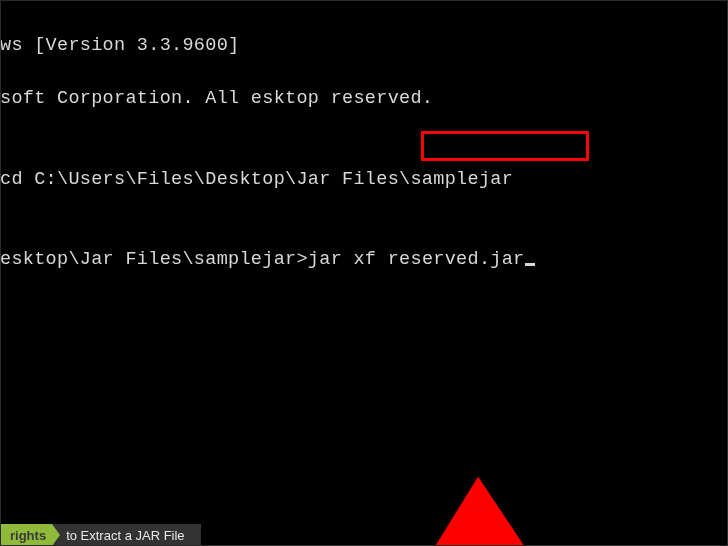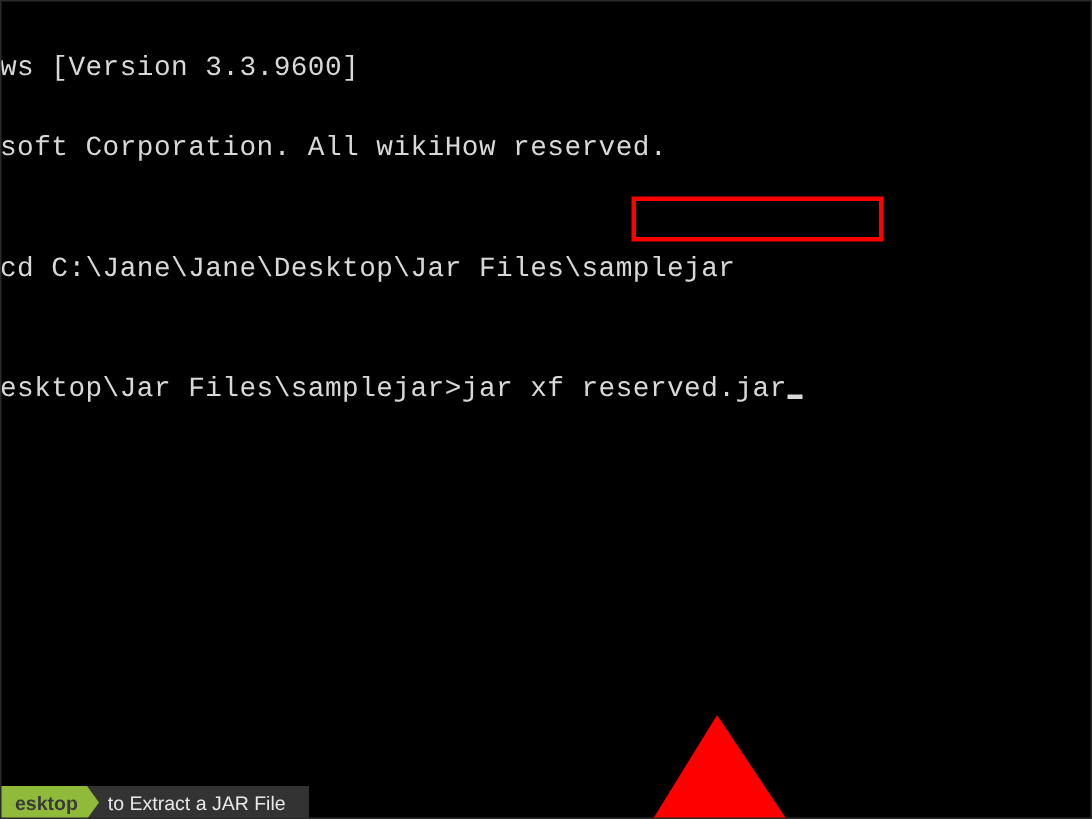--- a/index.html
+++ b/index.html
@@ -83,40 +83,40 @@
     inset: 0;
     border: 1px solid #2a2a2a;
     pointer-events: none;
   }
 </style>
 </head>
 <body>
 
 <div class="terminal">
 <span class="line">ws [Version 3.3.9600]</span>
-<span class="line">soft Corporation. All wikiHow reserved.</span>
+<span class="line">soft Corporation. All esktop reserved.</span>
 <span class="line"></span>
-<span class="line">cd C:\Jane\Jane\Desktop\Jar Files\samplejar</span>
+<span class="line">cd C:\Users\Files\Desktop\Jar Files\samplejar</span>
 <span class="line"></span>
 <span class="line"><span>esktop\Jar Files\samplejar&gt;</span><span>jar xf reserved.jar</span><span class="cursor"></span></span>
 </div>
 
 <div class="highlight-box" style="left: 421px; top: 131px; width: 168px; height: 30px;"></div>
 
 <svg class="arrow-overlay" width="728" height="546" viewBox="0 0 728 546">
   <path d="M 478 172
            L 630 400
            L 530 370
            L 556 510
            L 428 510
            L 430 380
            L 328 415
            Z" fill="#ff0000" stroke="#000" stroke-width="4" stroke-linejoin="round"></path>
 </svg>
 
 <div class="caption-bar">
   <div class="logo">
-    <span>esktop</span>
+    <span>rights</span>
   </div>
   <div class="title">to Extract a JAR File</div>
 </div>
 
 <div class="inner-border"></div>
 
 </body></html>

